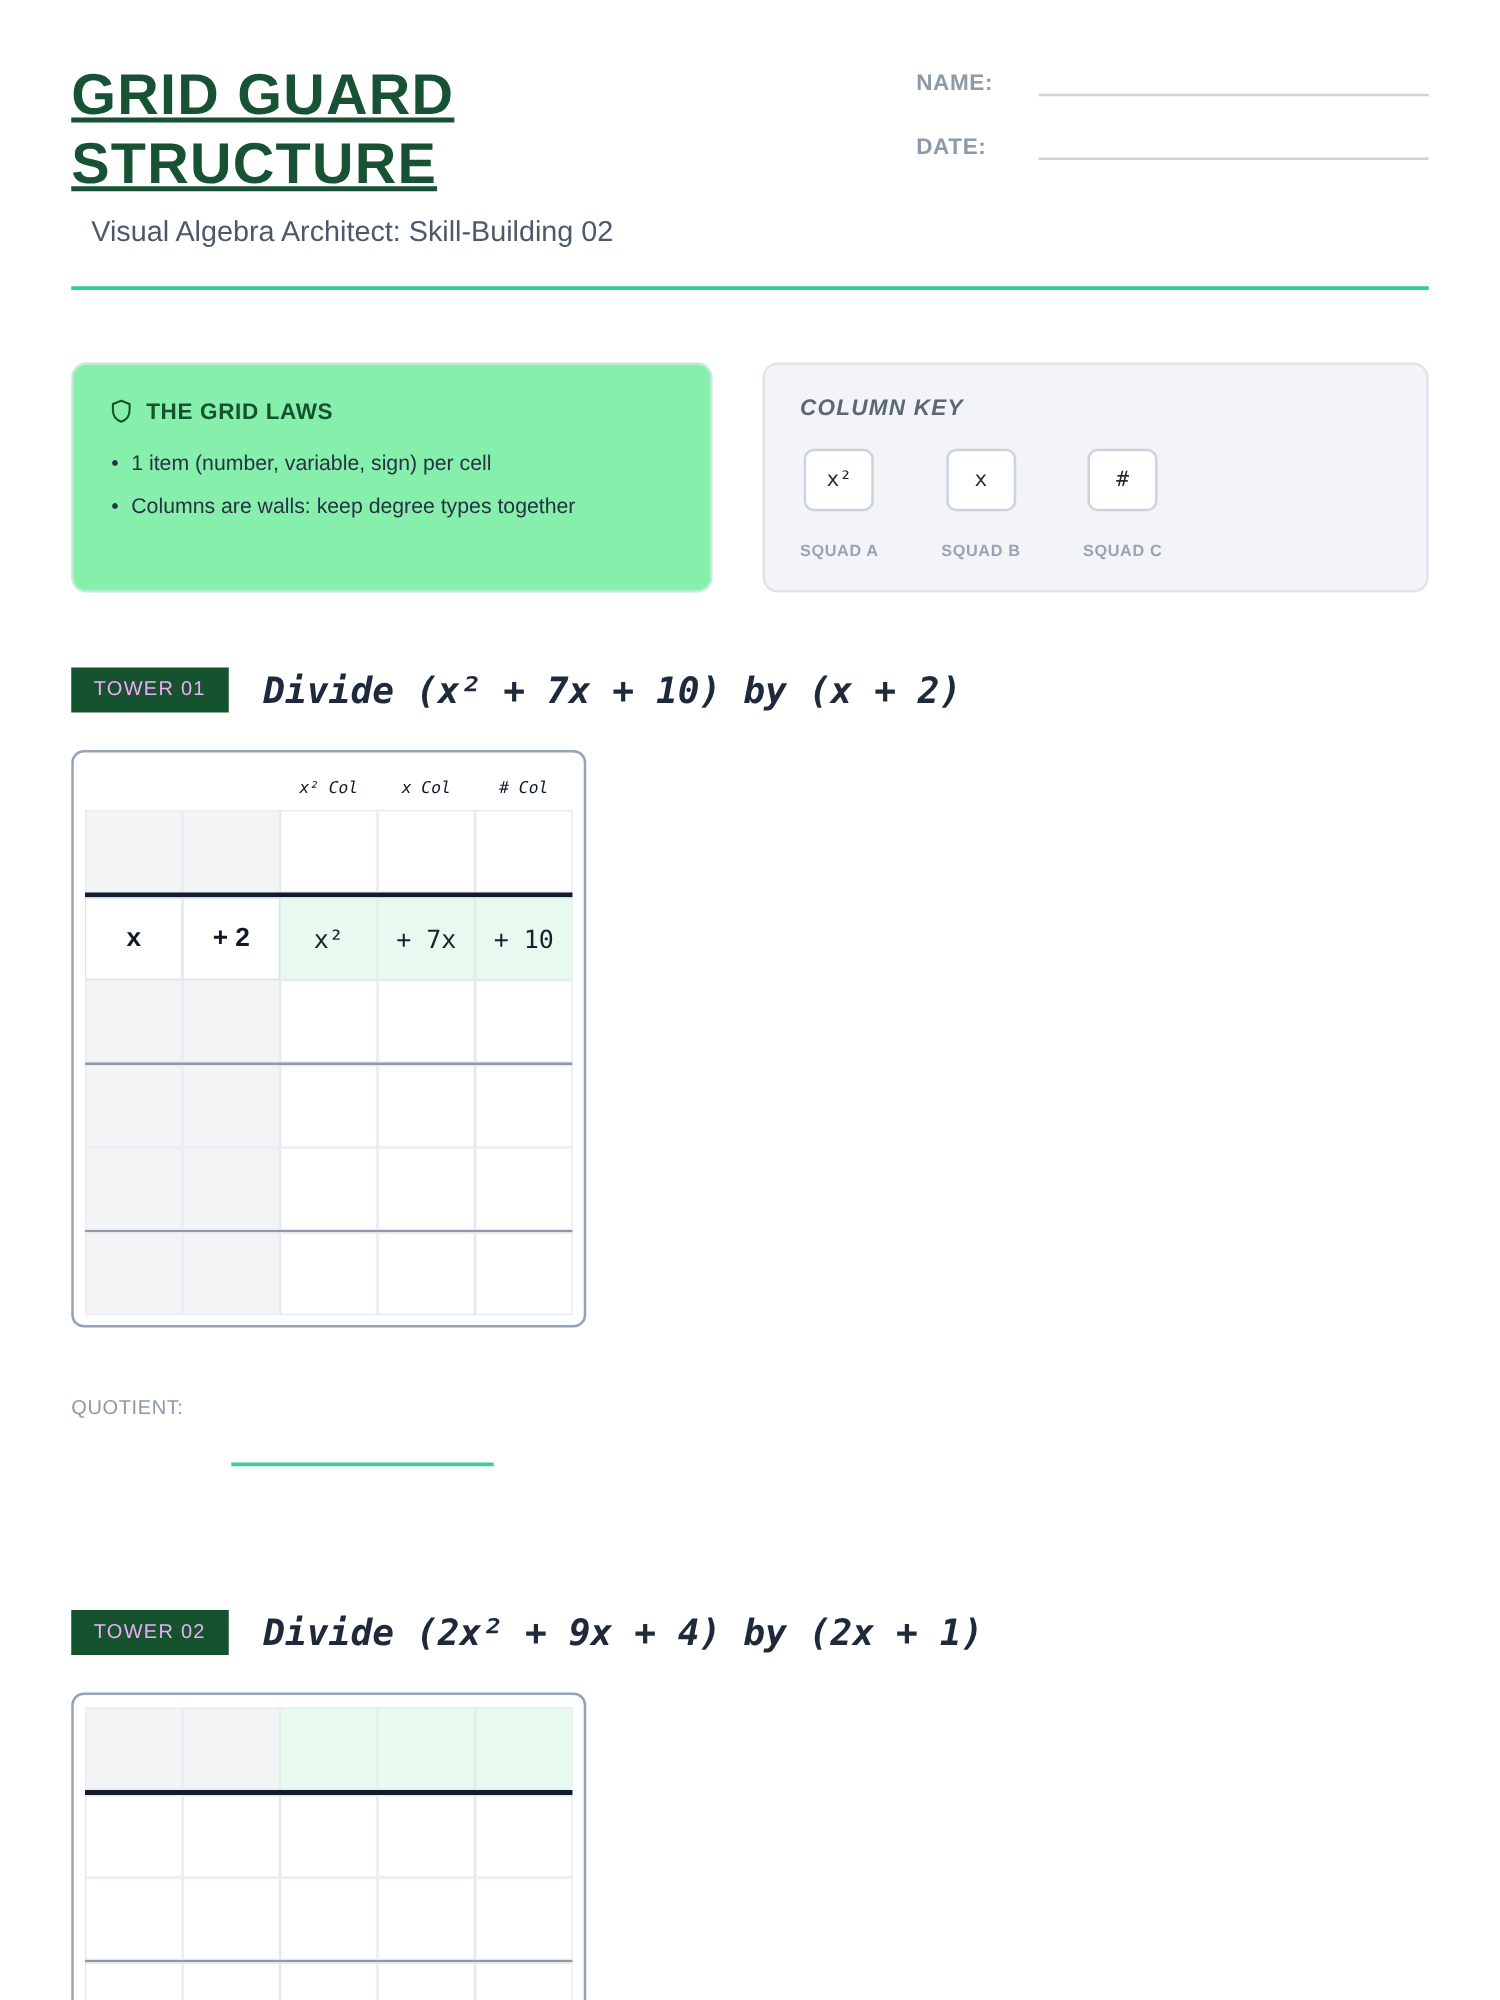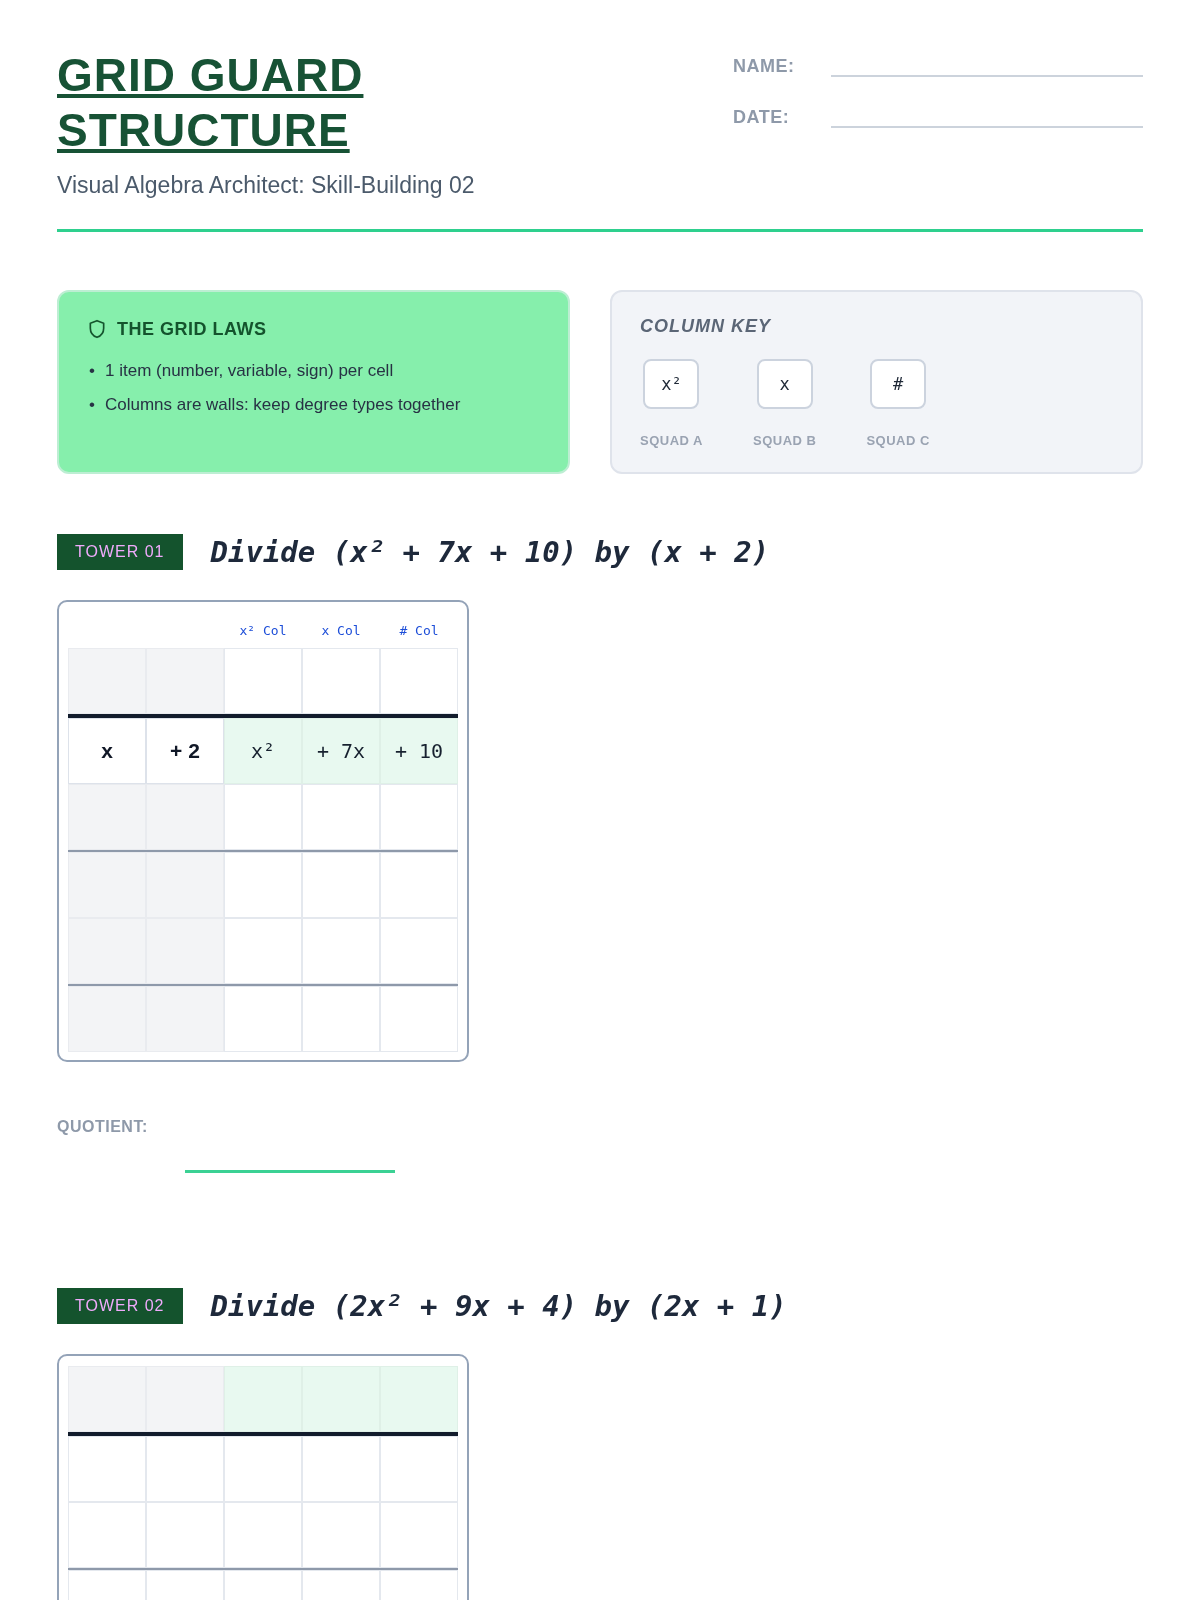--- a/index.html
+++ b/index.html
@@ -11,21 +11,21 @@
   }
   .page { padding:48px 57px 0 57px; }
 
   
   .header-row { display:flex; justify-content:space-between; align-items:flex-start; }
   .page-title { font-size:46px; font-weight:800; letter-spacing:1px; color:#175235; line-height:1.2;text-decoration:underline; }
   .fields { width:410px; padding-top:8px; }
   .field-row { display:flex; align-items:flex-end; margin-bottom:30px; }
   .field-label { font-size:18px; font-weight:bold; color:#8e99a9; letter-spacing:0.5px; width:88px; }
   .field-line { flex:1; border-bottom:2px solid #ccd3dc; height:18px; margin-left:10px; }
-  .subtitle { font-size:23px; color:#4b5a6b; margin-top:14px; }
+  .subtitle { font-size:23px; color:#4b5a6b; margin-top:14px;margin-left:16px; }
   .green-divider { border:none; border-top:3px solid #2ed08e; margin:30px 0 0 0; }
 
   
   .panels { display:flex; gap:40px; margin-top:58px; }
   .laws-panel {
     width:453px; background:#86efac; border:2px solid #bdeed3; border-radius:12px;
     padding:26px 28px 24px 28px;
   }
   .laws-title-row { display:flex; align-items:center; gap:10px; }
   .laws-title { font-size:18px; font-weight:bold; color:#14532d; letter-spacing:0.5px; }
@@ -60,38 +60,38 @@
   }
 
   
   .tower-grid {
     display:inline-grid; grid-template-columns:repeat(5, 78px);
     border:2px solid #94a3b8; border-radius:10px; background:#ffffff;
     padding:10px 9px 8px 9px; margin-top:30px;
   }
   .hdr-cell {
     height:36px; display:flex; align-items:center; justify-content:center;
-    font-family:"DejaVu Sans Mono", monospace; font-size:13px; color:#1d4ed8;
+    font-family:"DejaVu Sans Mono", monospace; font-size:13px; color:#0f172a;font-style:italic;
   }
   .cell {
     height:64px; background:#ffffff; border:1px solid #e4e8ee;
     display:flex; align-items:center; justify-content:center;
   }
   .cell.gray { background:#f3f4f6; border-color:#e9ebef; }
   .cell.green {
     background:#e8f9f0; border-color:#dff0e7;
     font-family:"DejaVu Sans Mono", monospace; font-size:20px; color:#17212f;
   }
   .cell.divisor { font-weight:bold; font-size:21px; color:#111827; border-color:#dde2ea; }
   .thick-bar { grid-column:1 / -1; height:4px; background:#121c2c; }
   .sep-bar { grid-column:1 / -1; height:2px; background:#8e99aa; }
 
   
   .quotient-block { margin-top:56px; }
-  .quotient-label { font-size:16px; font-weight:bold; color:#8e99a9; letter-spacing:0.5px; }
+  .quotient-label { font-size:16px; font-weight:normal; color:#8e99a9; letter-spacing:0.5px; }
   .quotient-line { width:210px; border-top:3px solid #3bd194; margin:34px 0 0 128px; }
 
   .tower2 { margin-top:115px; }
 </style>
 </head>
 <body>
 
 <div class="page">
 
   

